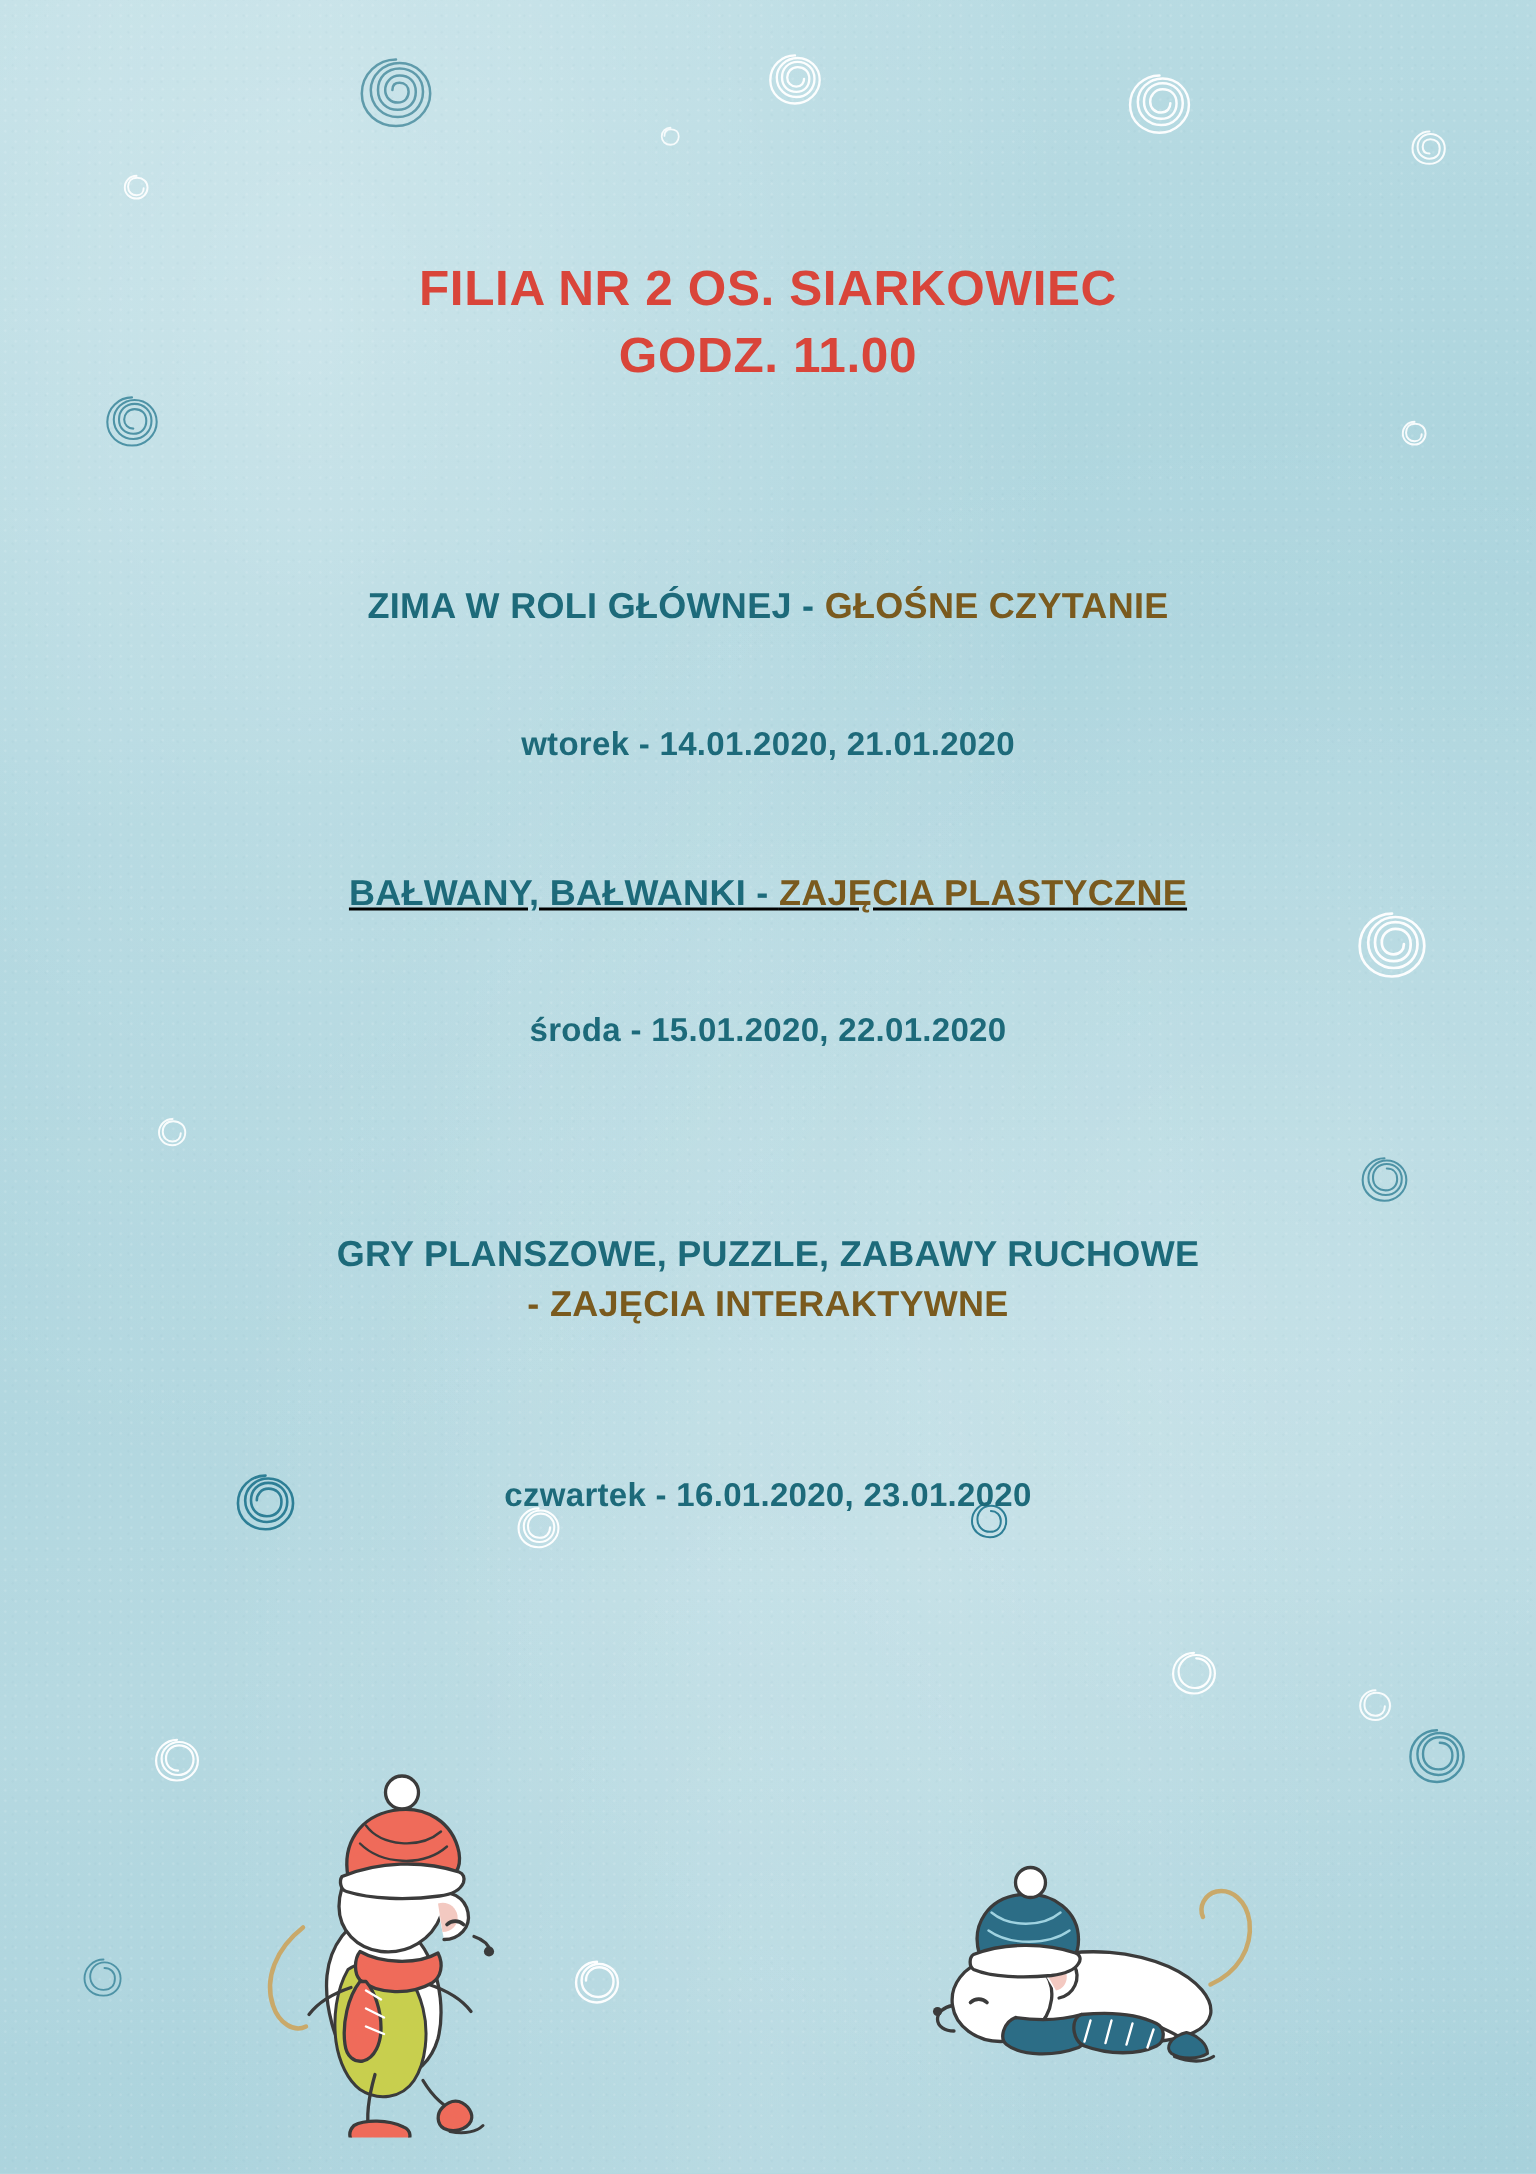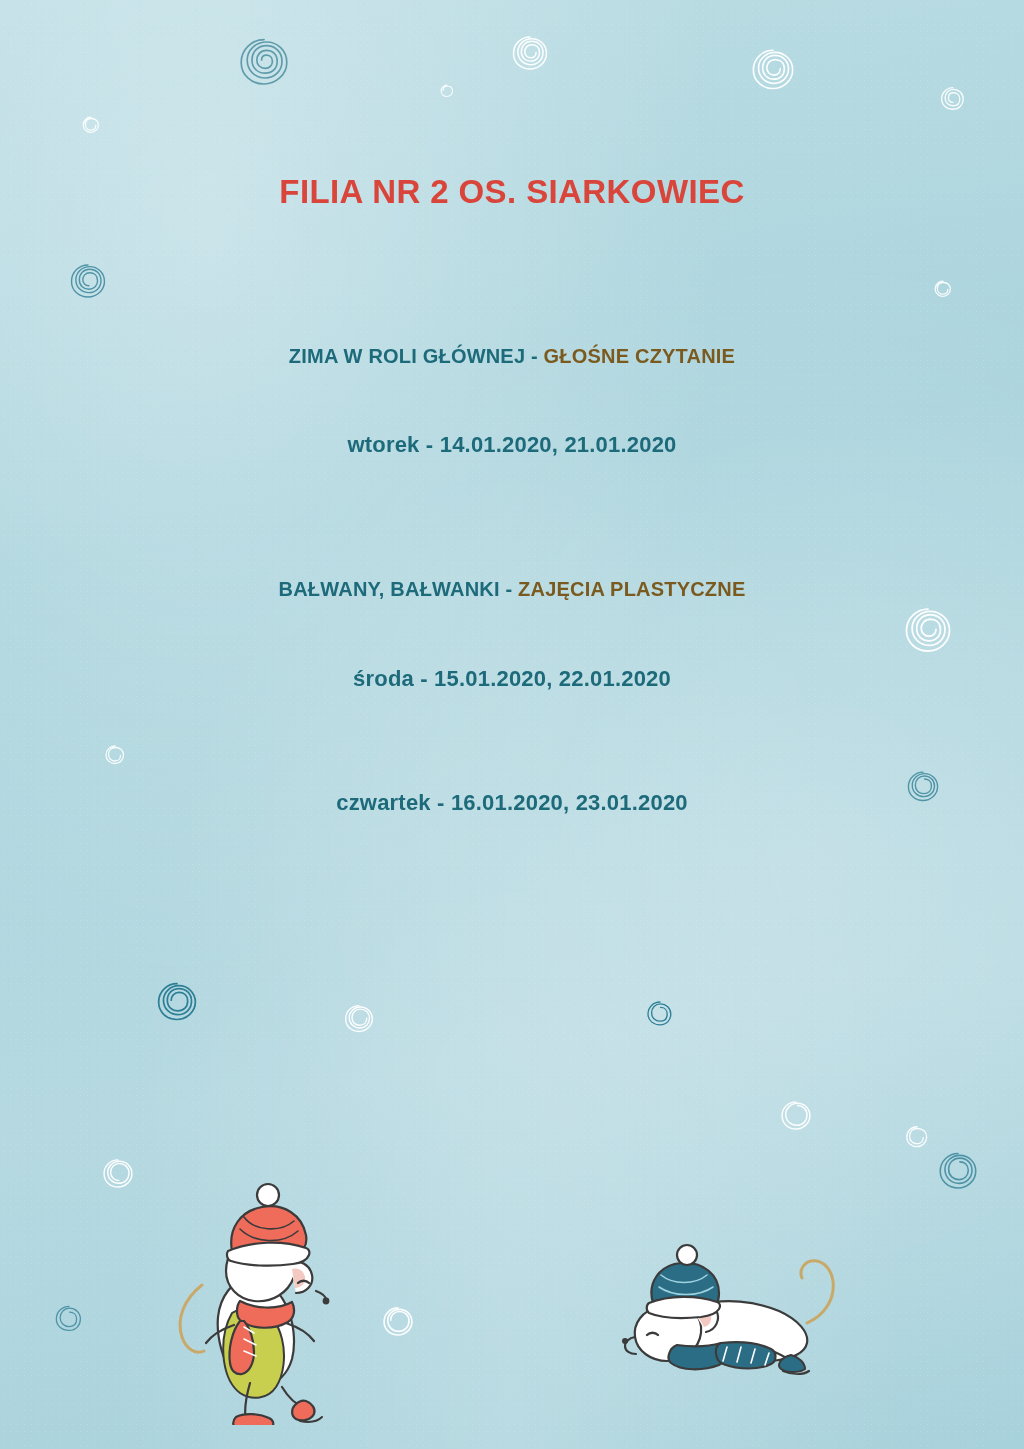--- a/index.html
+++ b/index.html
@@ -64,38 +64,38 @@
     font-size: 33px;
     font-weight: bold;
     letter-spacing: 0.4px;
     line-height: 1.36;
   }
 
   .block {
     margin-top: 0;
   }
   .block-title {
-    font-size: 20px;
+    font-size: 24px;
     font-weight: bold;
     line-height: 1.38;
     letter-spacing: 0.2px;
   }
   .t-teal { color: #1d6a7a; }
   .t-brown { color: #7a5a1e; }
 
   .block-dates {
     font-size: 22px;
     font-weight: bold;
     color: #1d6a7a;
     letter-spacing: 0.2px;
   }
 
   .sp-1 { margin-top: 128px; }
   .sp-2 { margin-top: 62px; }
-  .sp-3 { margin-top: 118px; }
+  .sp-3 { margin-top: 70px; text-decoration: underline; }
   .sp-4 { margin-top: 62px; }
   .sp-5 { margin-top: 120px; }
   .sp-6 { margin-top: 98px; }
 
   .mouse-left {
     position: absolute;
     left: 140px;
     top: 1125px;
     width: 250px;
     height: 300px;
@@ -215,36 +215,45 @@
       <g fill="none" stroke="#ffffff" stroke-width="3.2" stroke-linecap="round" opacity="0.85">
         <path d="M30 14c-9 0-16 7-16 16s7 15 16 15 15-7 15-15-6-13-14-13-12 5-12 12"></path>
       </g>
     </svg>
   </div>
 
   <div class="content">
 
     <div class="header">
       <div class="header-line">FILIA NR 2 OS. SIARKOWIEC</div>
+      <div class="header-line">GODZ. 11.00</div>
     </div>
 
     <div class="block sp-1">
       <div class="block-title">
         <span class="t-teal">ZIMA W ROLI GŁÓWNEJ</span><span class="t-teal"> - </span><span class="t-brown">GŁOŚNE CZYTANIE</span>
       </div>
     </div>
     <div class="block-dates sp-2">wtorek - 14.01.2020, 21.01.2020</div>
 
     <div class="block sp-3">
       <div class="block-title">
         <span class="t-teal">BAŁWANY, BAŁWANKI</span><span class="t-teal"> - </span><span class="t-brown">ZAJĘCIA PLASTYCZNE</span>
       </div>
     </div>
     <div class="block-dates sp-4">środa - 15.01.2020, 22.01.2020</div>
 
+    <div class="block sp-5">
+      <div class="block-title">
+        <span class="t-teal">GRY PLANSZOWE, PUZZLE, ZABAWY RUCHOWE</span>
+      </div>
+      <div class="block-title">
+        <span class="t-brown">- ZAJĘCIA INTERAKTYWNE</span>
+      </div>
+    </div>
     <div class="block-dates sp-6">czwartek - 16.01.2020, 23.01.2020</div>
 
   </div>
 
   <svg class="mouse-left" viewBox="0 0 250 300">
     <g fill="none" stroke="#3b3b3b" stroke-width="2.2" stroke-linecap="round" stroke-linejoin="round">
 
       <path d="M62 160c-18 14-26 34-20 52 4 12 14 18 22 14" stroke="#c9a96a" stroke-width="3"></path>
 
       <path d="M110 150c-18 6-30 22-32 42-2 22 6 44 14 58 6 10 18 14 30 12 16-3 26-14 30-28 4-16 2-38-6-54-8-16-20-26-36-30z" fill="#ffffff"></path>

